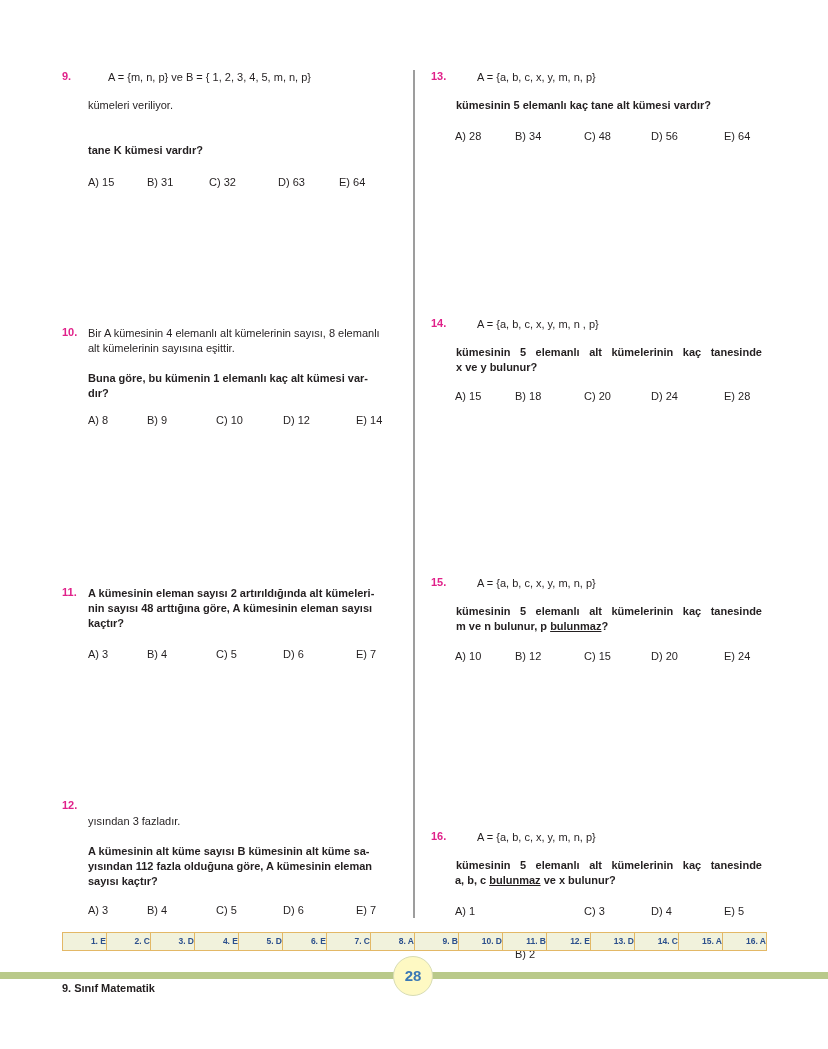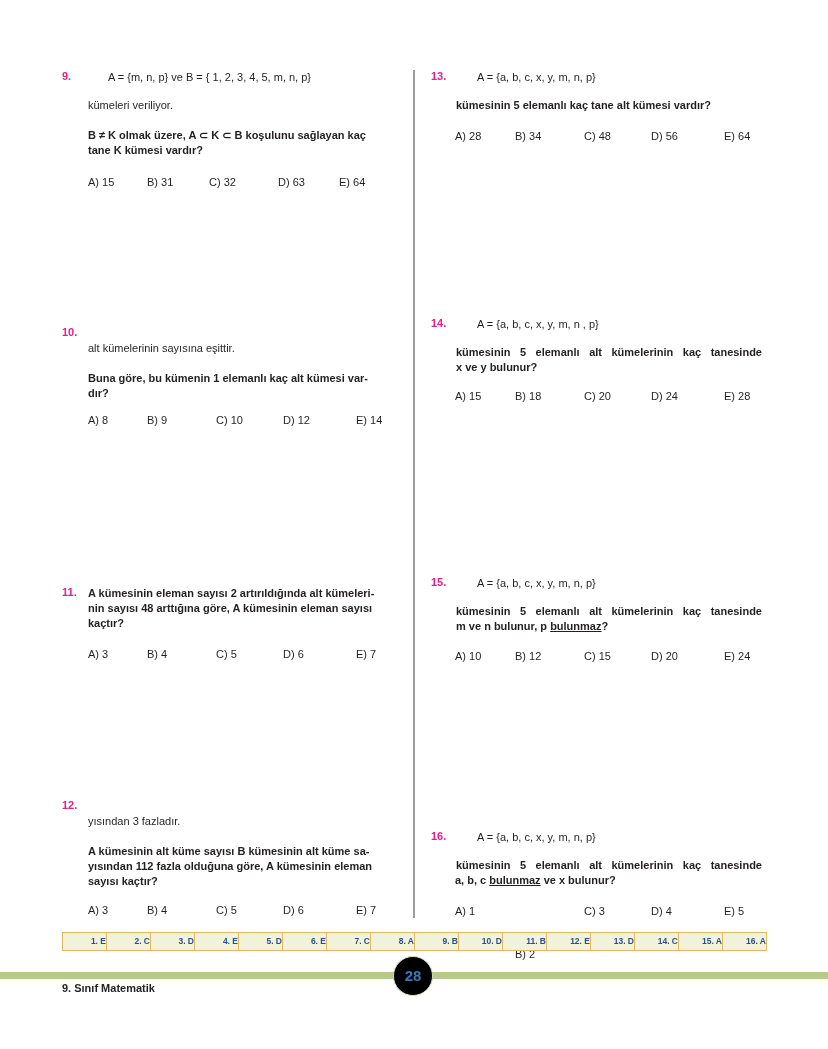--- a/index.html
+++ b/index.html
@@ -13,42 +13,42 @@
   .opt { position: absolute; font-size: 11px; white-space: nowrap; }
   .u { text-decoration: underline; }
   .divider { position: absolute; left: 413px; top: 70px; width: 2px; height: 848px; background: #9d9d9d; }
   .answers { position: absolute; left: 62px; top: 932px; height: 17px; display: flex;
              border: 1px solid #e3b866; background: #f1f2dc; }
   .answers .cell { width: 43px; border-right: 1px solid #e3b866; text-align: right;
                    font-size: 8.5px; font-weight: bold; color: #2b4f8c; line-height: 17px; }
   .answers .cell:last-child { border-right: none; }
   .greenbar { position: absolute; left: 0; top: 972px; width: 828px; height: 7px; background: #b9c98a; }
   .pagecircle { position: absolute; left: 393px; top: 956px; width: 38px; height: 38px;
-                border-radius: 50%; border: 1px solid #d7dcb4; background: #000000;
+                border-radius: 50%; border: 1px solid #d7dcb4; background: #fef9c3;
                 color: #3b78b5; font-size: 15px; font-weight: bold; text-align: center; line-height: 38px; }
   .footer { position: absolute; left: 62px; top: 982px; font-size: 11px; font-weight: bold; color: #231f20; }
 </style>
 </head>
 <body>
 
 <div class="q" style="left:62px; top:70px; width:332px; height:130px;">
   <span class="qnum">9.</span>
   <span class="line" style="left:46px; top:0;">A = {m, n, p} ve B = { 1, 2, 3, 4, 5, m, n, p}</span>
   <span class="line" style="left:26px; top:28px;">kümeleri veriliyor.</span>
-  <span class="line bold" style="left:26px; top:58px;">B ≠ K olmak üzere, A ⊂ K ⊂ B koşulunu sağlayan kaç</span>
   <span class="line bold" style="left:26px; top:73px;">tane K kümesi vardır?</span>
   <span class="opt" style="left:26px; top:106px;">A) 15</span>
   <span class="opt" style="left:85px; top:106px;">B) 31</span>
   <span class="opt" style="left:147px; top:106px;">C) 32</span>
   <span class="opt" style="left:216px; top:106px;">D) 63</span>
   <span class="opt" style="left:277px; top:106px;">E) 64</span>
 </div>
 
 <div class="q" style="left:62px; top:326px; width:332px; height:110px;">
   <span class="qnum">10.</span>
+  <span class="line" style="left:26px; top:0;">Bir A kümesinin 4 elemanlı alt kümelerinin sayısı, 8 elemanlı</span>
   <span class="line" style="left:26px; top:15px;">alt kümelerinin sayısına eşittir.</span>
   <span class="line bold" style="left:26px; top:45px;">Buna göre, bu kümenin 1 elemanlı kaç alt kümesi var-</span>
   <span class="line bold" style="left:26px; top:60px;">dır?</span>
   <span class="opt" style="left:26px; top:88px;">A) 8</span>
   <span class="opt" style="left:85px; top:88px;">B) 9</span>
   <span class="opt" style="left:154px; top:88px;">C) 10</span>
   <span class="opt" style="left:221px; top:88px;">D) 12</span>
   <span class="opt" style="left:294px; top:88px;">E) 14</span>
 </div>
 

